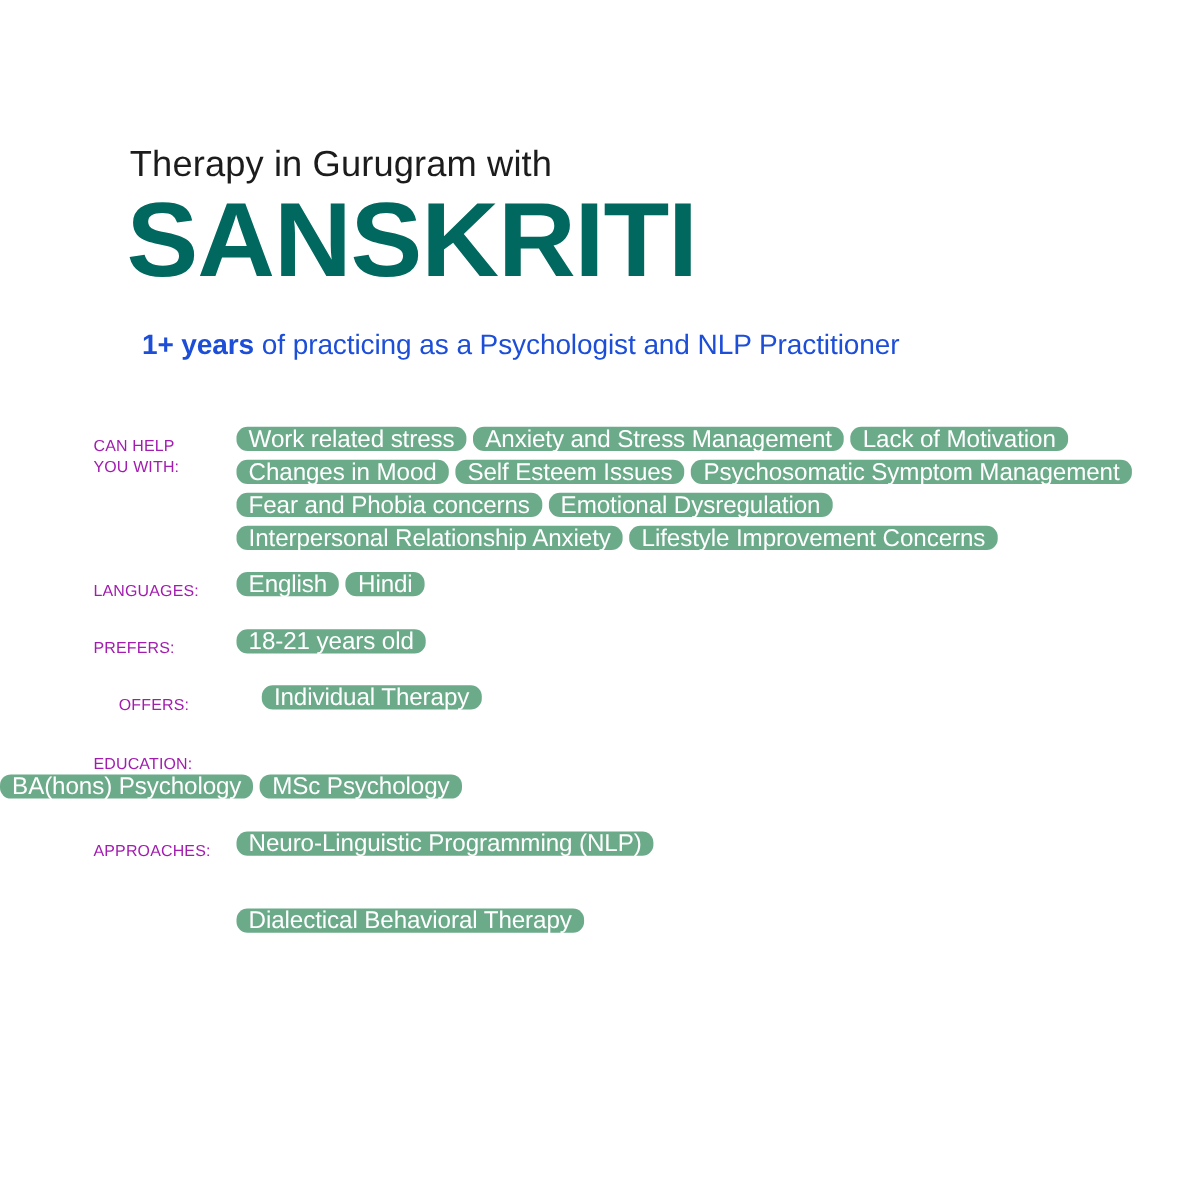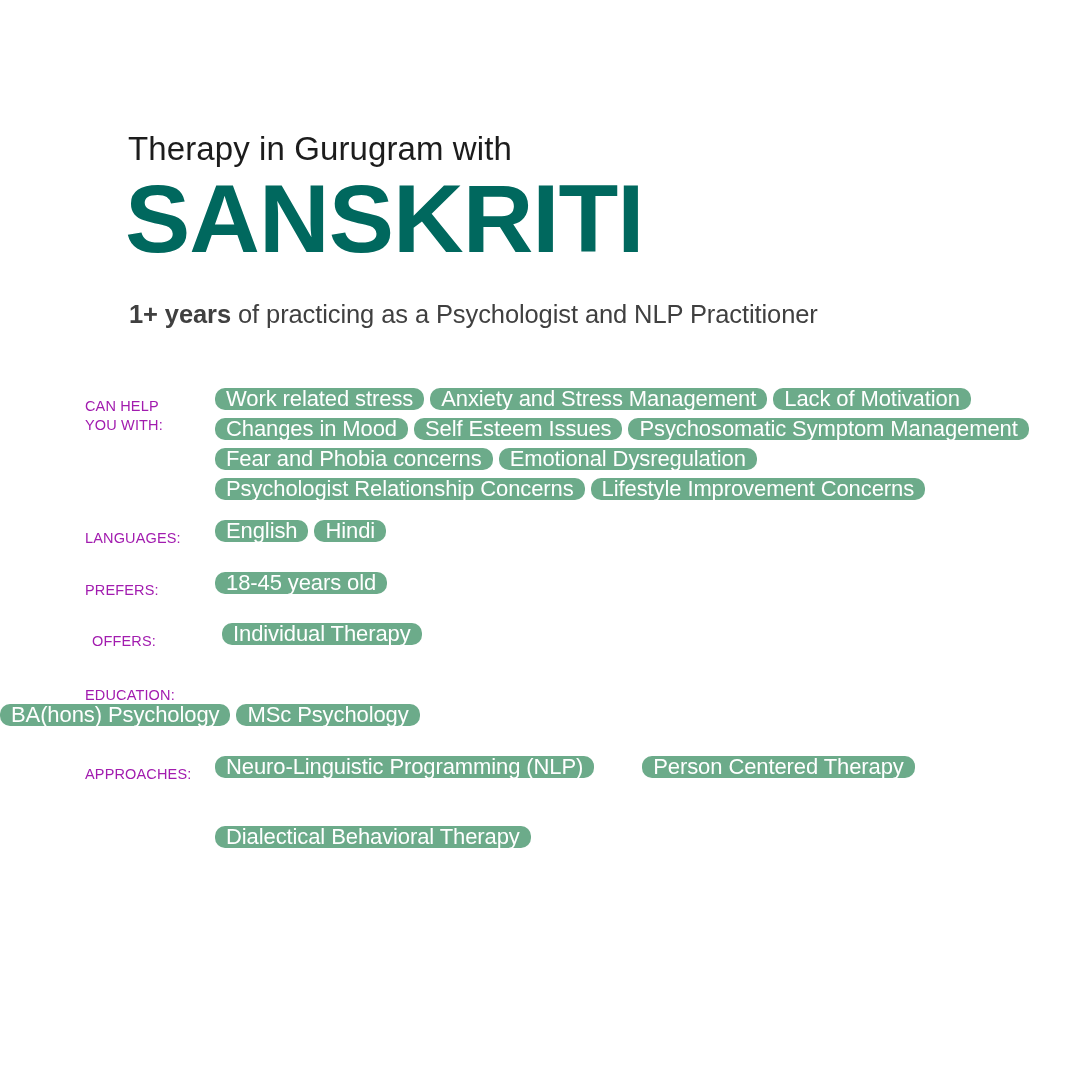--- a/index.html
+++ b/index.html
@@ -20,21 +20,21 @@
   .card {
     position: relative;
     width: 1080px;
     height: 1080px;
     background: #ffffff;
   }
 
   
   .header {
     position: absolute;
-    left: 128px;
+    left: 118px;
     top: 130px;
     width: 900px;
   }
   .headline {
     font-size: 33px;
     font-weight: 400;
     color: #1c1c1c;
     letter-spacing: 0.1px;
     line-height: 1.18;
     margin: 0;
@@ -52,21 +52,21 @@
     transform: scaleX(1.02);
     transform-origin: left center;
   }
 
   .tagline {
     position: absolute;
     left: 129px;
     top: 300px;
     font-size: 25.5px;
     font-weight: 400;
-    color: #404040;
+    color: #1d4ed8;
     letter-spacing: -0.1px;
     white-space: nowrap;
   }
   .tagline .strong {
     font-weight: 700;
   }
 
   
   .attributes {
     position: absolute;
@@ -115,21 +115,21 @@
     color: #ffffff;
     font-size: 22px;
     font-weight: 400;
     letter-spacing: -0.1px;
     line-height: 1;
     white-space: nowrap;
   }
   .group-approaches .attr-tags { max-width: 740px; gap: 48px; }
   .group-languages { margin-bottom: 24px; }
   .group-prefers { margin-bottom: 24px; }
-  .group-offers { margin-bottom: 26px; }
+  .group-offers { margin-bottom: 26px; margin-left: 16px; }
   .group-education { margin-bottom: 30px; flex-direction: column; }
 </style>
 </head>
 <body>
 
 <div class="card">
 
   <div class="header">
     <div class="headline">Therapy in Gurugram with</div>
     <div class="brand">SANSKRITI</div>
@@ -144,53 +144,52 @@
         <div class="attr-label"><span>CAN HELP</span><br><span>YOU WITH:</span></div>
         <div class="attr-tags">
           <span class="tag">Work related stress</span>
           <span class="tag">Anxiety and Stress Management</span>
           <span class="tag">Lack of Motivation</span>
           <span class="tag">Changes in Mood</span>
           <span class="tag">Self Esteem Issues</span>
           <span class="tag">Psychosomatic Symptom Management</span>
           <span class="tag">Fear and Phobia concerns</span>
           <span class="tag">Emotional Dysregulation</span>
-          <span class="tag">Psychologist Relationship Concerns</span>
+          <span class="tag">Interpersonal Relationship Anxiety</span>
           <span class="tag">Lifestyle Improvement Concerns</span>
         </div>
       </div>
       <div class="attr-row group-languages">
         <div class="attr-label"><span>LANGUAGES:</span></div>
         <div class="attr-tags">
           <span class="tag">English</span>
           <span class="tag">Hindi</span>
         </div>
       </div>
       <div class="attr-row group-prefers">
         <div class="attr-label"><span>PREFERS:</span></div>
         <div class="attr-tags">
-          <span class="tag">18-45 years old</span>
+          <span class="tag">18-21 years old</span>
         </div>
       </div>
       <div class="attr-row group-offers">
         <div class="attr-label indent"><span>OFFERS:</span></div>
         <div class="attr-tags">
           <span class="tag">Individual Therapy</span>
         </div>
       </div>
       <div class="attr-row group-education">
         <div class="attr-label"><span>EDUCATION:</span></div>
         <div class="attr-tags">
           <span class="tag">BA(hons) Psychology</span>
           <span class="tag">MSc Psychology</span>
         </div>
       </div>
       <div class="attr-row group-approaches">
         <div class="attr-label"><span>APPROACHES:</span></div>
         <div class="attr-tags">
           <span class="tag">Neuro-Linguistic Programming (NLP)</span>
-          <span class="tag">Person Centered Therapy</span>
           <span class="tag">Dialectical Behavioral Therapy</span>
         </div>
       </div>
     </div>
 
 </div>
 
 </body></html>

